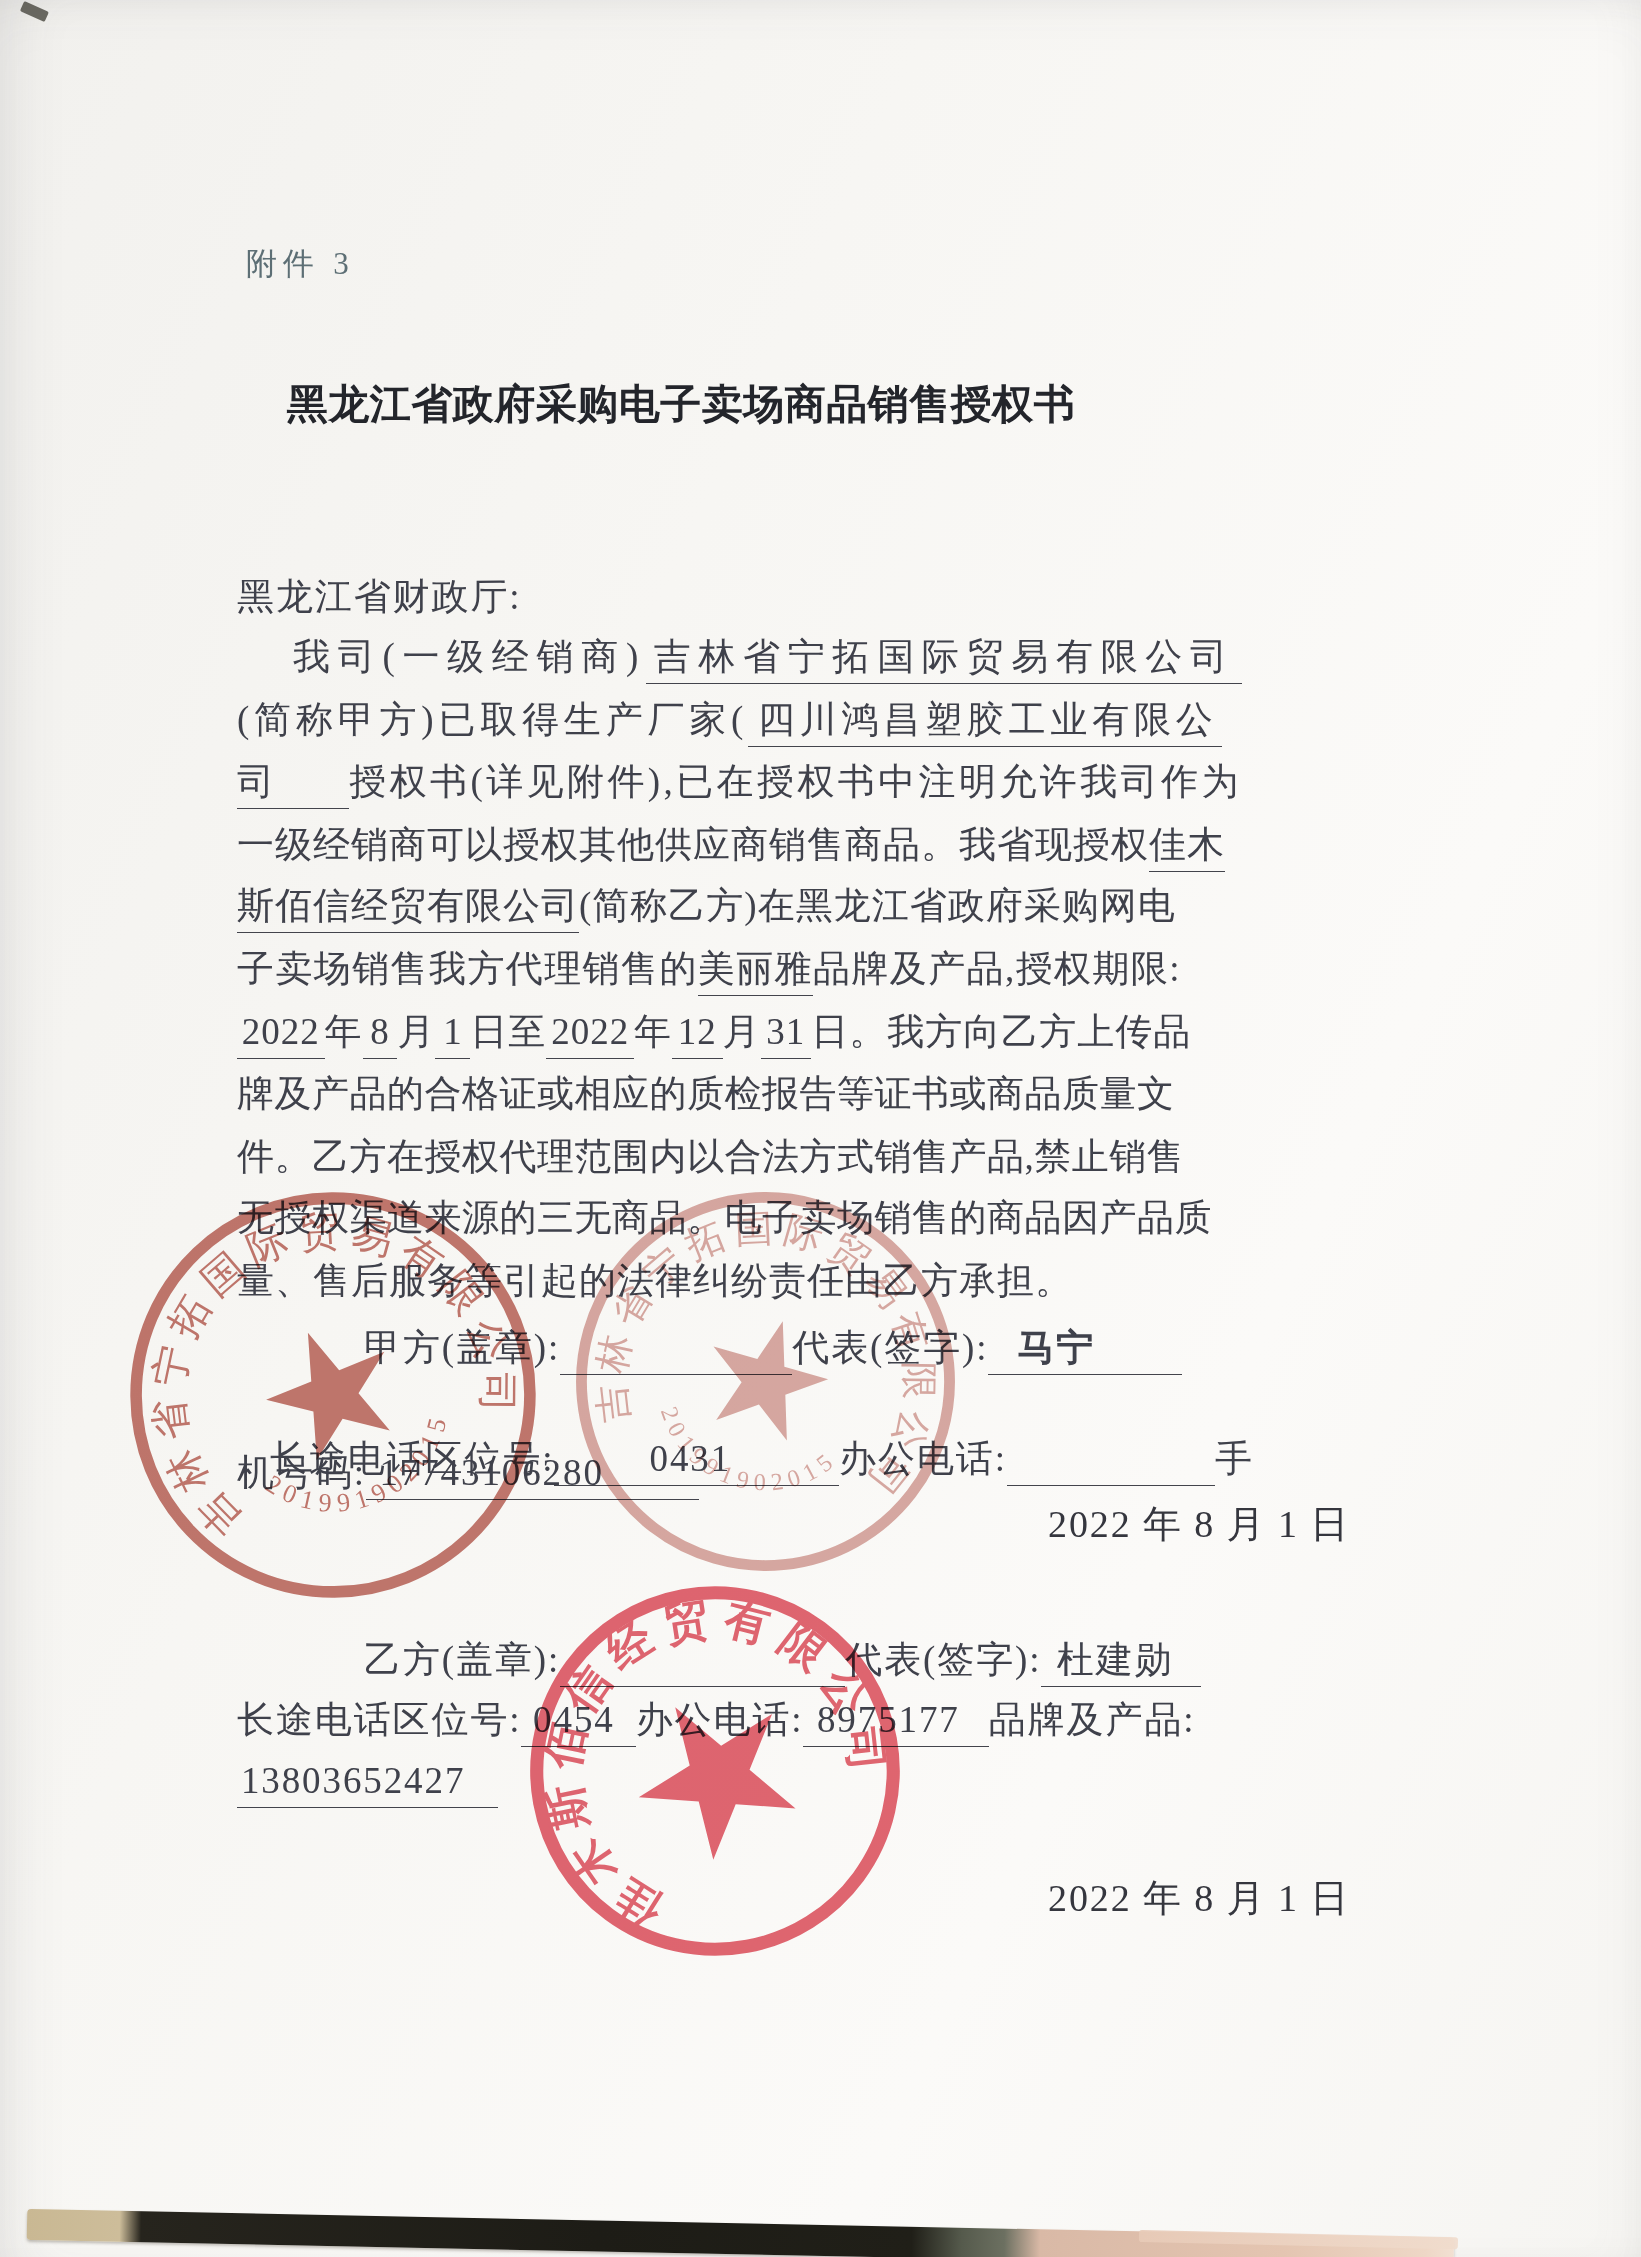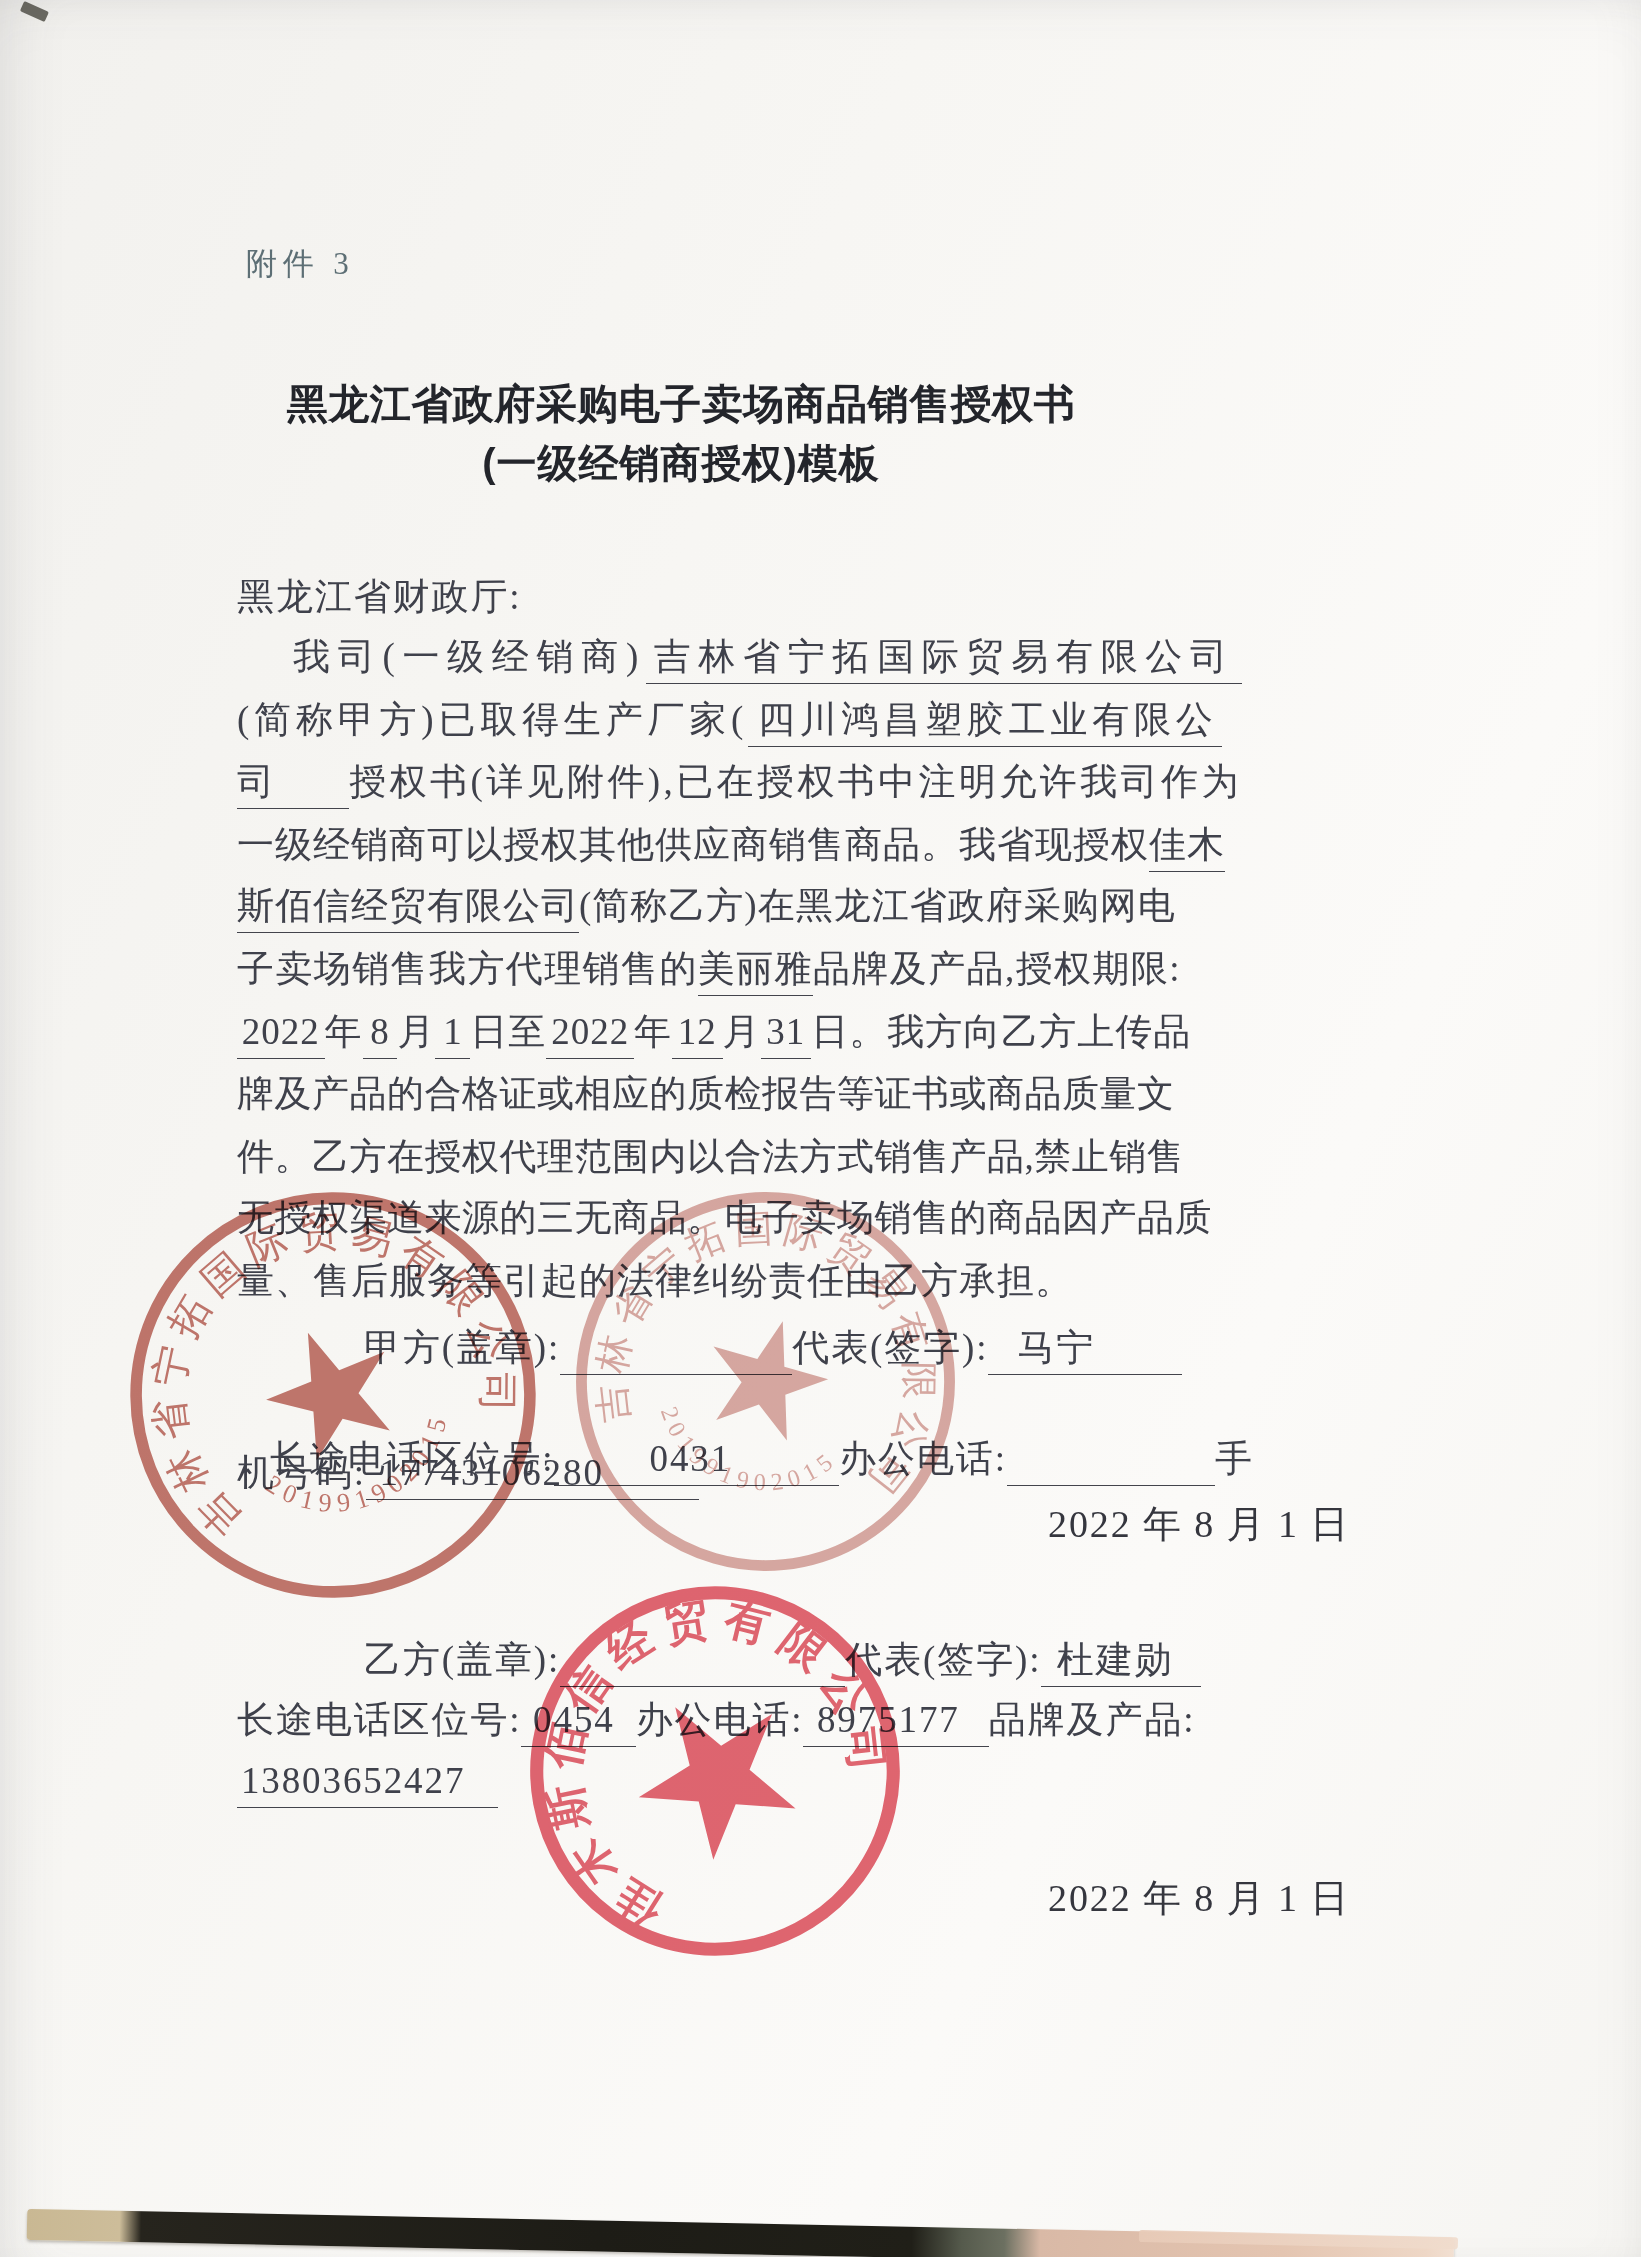--- a/index.html
+++ b/index.html
@@ -45,37 +45,36 @@
 <body>
 
 <div class="page">
 
   <div class="speck"></div>
 
   <div class="attachment">附件 3</div>
 
   <div class="content">
     <div class="title t1">黑龙江省政府采购电子卖场商品销售授权书</div>
-    <div class="title t2">(一级经销商授权)模板</div>
     <div class="salutation">黑龙江省财政厅:</div>
     <div id="body-lines">
         <div class="tline" style="top: 634px; left: 56px; letter-spacing: 7.7px;"><span class="seg">我司(一级经销商)</span><span class="seg u" style="padding-left: 7.7px; padding-right: 7.7px;">吉林省宁拓国际贸易有限公司</span></div>
         <div class="tline" style="top: 697px; left: 0px; letter-spacing: 4.8px;"><span class="seg">(简称甲方)已取得生产厂家(</span><span class="seg u" style="padding-left: 9.7px; padding-right: 3.9px;">四川鸿昌塑胶工业有限公</span></div>
         <div class="tline" style="top: 759px; left: 0px; letter-spacing: 3.4px;"><span class="seg u" style="padding-right: 3.9px;">司</span><span class="seg u blank" style="width: 68px;"></span><span class="seg"> 授权书(详见附件),已在授权书中注明允许我司作为</span></div>
         <div class="tline" style="top: 822px; left: 0px; letter-spacing: 1px;"><span class="seg">一级经销商可以授权其他供应商销售商品。我省现授权</span><span class="seg u">佳木</span></div>
         <div class="tline" style="top: 883px; left: 0px; letter-spacing: 1px;"><span class="seg u">斯佰信经贸有限公司</span><span class="seg">(简称乙方)在黑龙江省政府采购网电</span></div>
         <div class="tline" style="top: 946px; left: 0px; letter-spacing: 1.4px;"><span class="seg">子卖场销售我方代理销售的</span><span class="seg u">美丽雅</span><span class="seg">品牌及产品,授权期限:</span></div>
         <div class="tline" style="top: 1009px; left: 0px; letter-spacing: 1px;"><span class="seg u" style="padding-left: 4.8px; padding-right: 4.8px;">2022</span><span class="seg">年</span><span class="seg u" style="padding-left: 7.7px; padding-right: 7.7px;">8</span><span class="seg">月</span><span class="seg u" style="padding-left: 7.7px; padding-right: 7.7px;">1</span><span class="seg">日至</span><span class="seg u" style="padding-left: 4.8px; padding-right: 4.8px;">2022</span><span class="seg">年</span><span class="seg u" style="padding-left: 5.8px; padding-right: 5.8px;">12</span><span class="seg">月</span><span class="seg u" style="padding-left: 5.8px; padding-right: 5.8px;">31</span><span class="seg">日。我方向乙方上传品</span></div>
         <div class="tline" style="top: 1071px; left: 0px; letter-spacing: 0.5px;"><span class="seg">牌及产品的合格证或相应的质检报告等证书或商品质量文</span></div>
         <div class="tline" style="top: 1134px; left: 0px; letter-spacing: 0.5px;"><span class="seg">件。乙方在授权代理范围内以合法方式销售产品,禁止销售</span></div>
         <div class="tline" style="top: 1195px; left: 0px; letter-spacing: 0.5px;"><span class="seg">无授权渠道来源的三无商品。电子卖场销售的商品因产品质</span></div>
         <div class="tline" style="top: 1258px; left: 0px; letter-spacing: 1px;"><span class="seg">量、售后服务等引起的法律纠纷责任由乙方承担。</span></div>
       </div>
     <div id="party-a-rows">
-        <div class="tline" style="top: 1325px; left: 127px; letter-spacing: 1.9px;"><span class="seg">甲方(盖章):</span><span class="seg u blank" style="width: 232px;"></span><span class="seg">代表(签字):</span><span class="seg u" style="padding-left: 29px; padding-right: 87px;">马宁</span></div>
+        <div class="tline" style="top: 1325px; left: 127px; letter-spacing: 1.9px;"><span class="seg">甲方(盖章):</span><span class="seg u blank" style="width: 232px;"></span><span class="seg">代表(签字):</span><span class="seg u" style="padding-left: 29px; padding-right: 87px; font-weight: bold;">马宁</span></div>
         <div class="tline" style="top: 1436px; left: 0px; letter-spacing: 1.9px; margin-left: 33px;"><span class="seg">长途电话区位号:</span><span class="seg u" style="padding-left: 95px; padding-right: 108px;">0431</span><span class="seg">办公电话:</span><span class="seg u blank" style="width: 208px;"></span><span class="seg">手</span></div>
         <div class="tline" style="top: 1450px; left: 0px; letter-spacing: 1.9px;"><span class="seg">机号码:</span><span class="seg u" style="padding-left: 13.5px; padding-right: 95px;">17743106280</span></div>
       </div>
     <div id="party-b-rows">
         <div class="tline" style="top: 1637px; left: 127px; letter-spacing: 1.9px;"><span class="seg">乙方(盖章):</span><span class="seg u blank" style="width: 285px;"></span><span class="seg">代表(签字):</span><span class="seg u" style="padding-left: 15.4px; padding-right: 27px;">杜建勋</span></div>
         <div class="tline" style="top: 1697px; left: 0px; letter-spacing: 1.9px;"><span class="seg">长途电话区位号:</span><span class="seg u" style="padding-left: 11.6px; padding-right: 21px;">0454</span><span class="seg">办公电话:</span><span class="seg u" style="padding-left: 13.5px; padding-right: 29px;">8975177</span><span class="seg">品牌及产品:</span></div>
         <div class="tline" style="top: 1758px; left: 0px; letter-spacing: 1.9px;"><span class="seg u" style="padding-left: 3.9px; padding-right: 33px;">13803652427</span></div>
       </div>
   </div>
 

